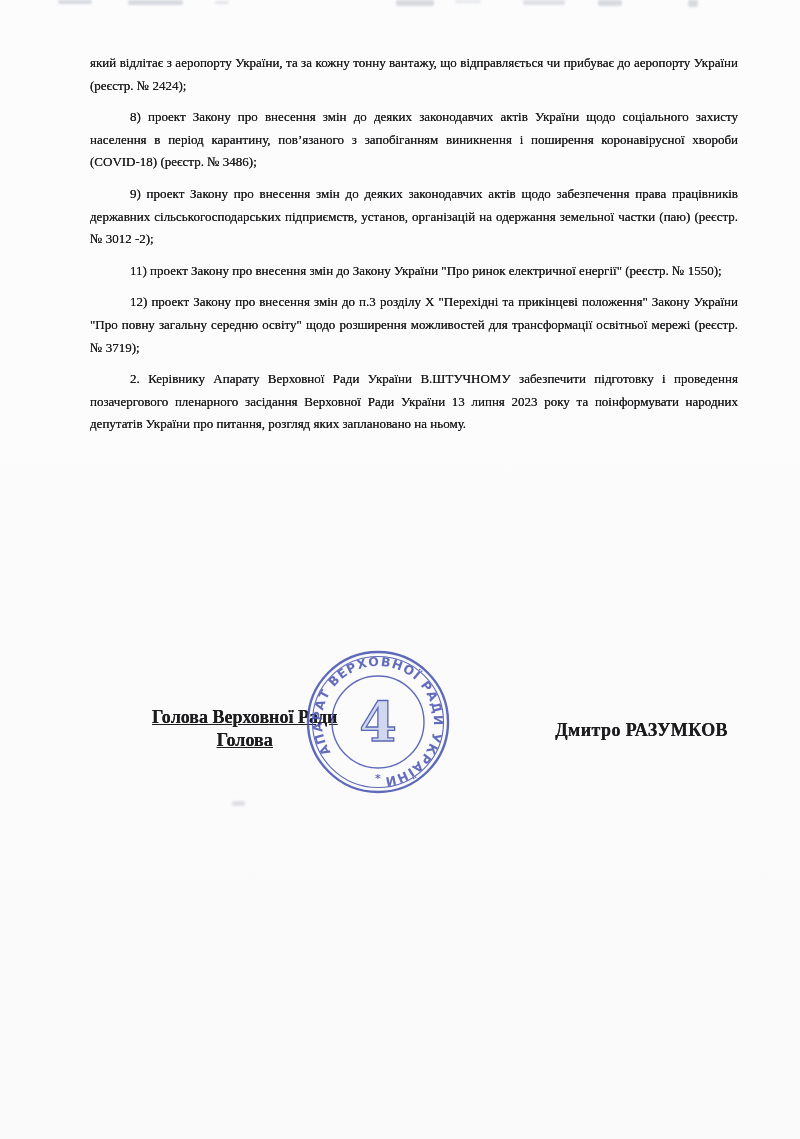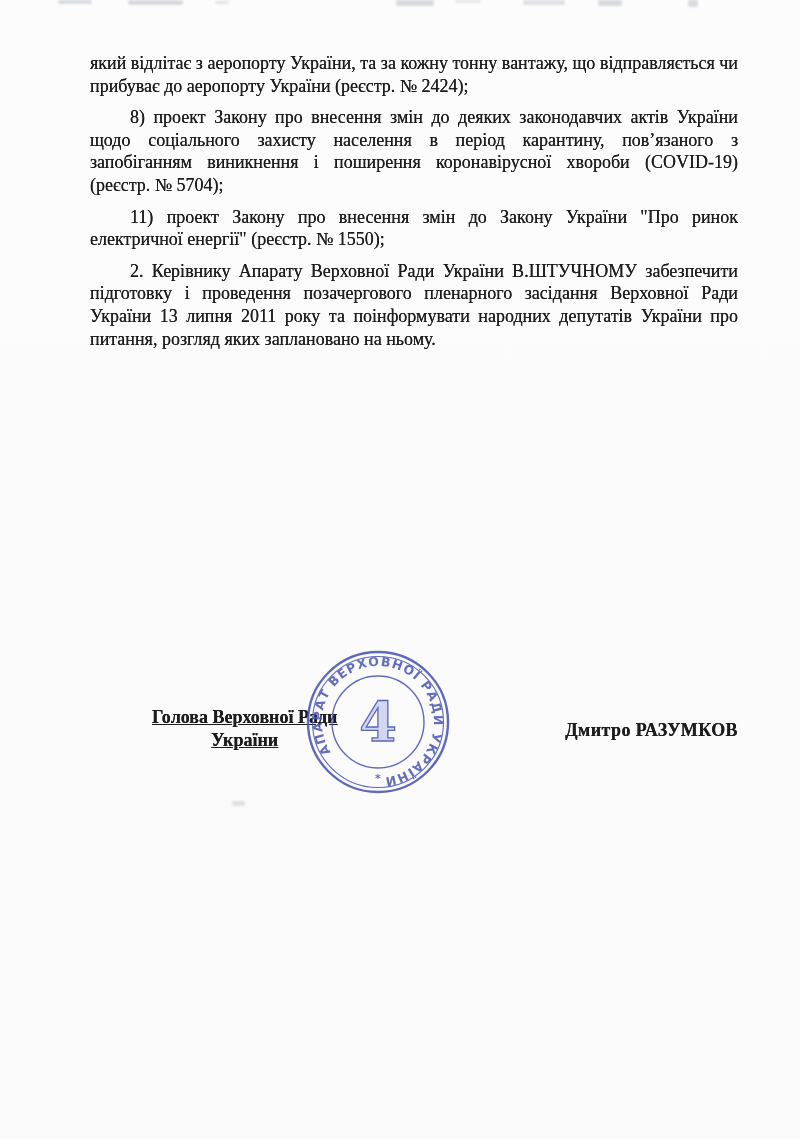--- a/index.html
+++ b/index.html
@@ -19,42 +19,42 @@
   .smudge{
     position:absolute;
     background:#b4b8c2;
     filter:blur(1.3px);
     opacity:.5;
     border-radius:2px;
   }
   .body-text{
     position:absolute;
     left:90px;top:52px;width:648px;
-    font-size:18px;line-height:22.6px;
+    font-size:13px;line-height:22.6px;
     text-align:justify;
   }
   .para{
     margin:0 0 9px 0;
     text-indent:40px;
     text-shadow:0 0 .5px currentColor;
   }
   .para.no-indent{text-indent:0;}
   .sig-row{
     position:absolute;
     left:90px;top:702px;width:648px;height:120px;
     font-weight:bold;font-size:18px;
   }
   .sig-left{
     position:absolute;left:62px;top:4px;
     text-align:center;line-height:23px;
     text-shadow:0 0 .6px currentColor;
     text-decoration:underline;
   }
   .sig-right{
-    position:absolute;right:0;top:18px;
+    position:absolute;right:10px;top:18px;
     letter-spacing:.4px;
     text-shadow:0 0 .6px currentColor;
   }
   .stamp{
     position:absolute;left:208px;top:-60px;
     width:160px;height:160px;
     opacity:.88;
   }
   .stamp svg{display:block;}
   .ring-stroke{fill:none;stroke:#4a56b2;}
@@ -87,29 +87,31 @@
   <div class="smudge" style="left:215px;top:1px;width:14px;height:3px;opacity:.35"></div>
   <div class="smudge" style="left:396px;top:0;width:38px;height:6px"></div>
   <div class="smudge" style="left:455px;top:0;width:26px;height:3px;opacity:.3"></div>
   <div class="smudge" style="left:523px;top:0;width:42px;height:5px;opacity:.4"></div>
   <div class="smudge" style="left:598px;top:0;width:24px;height:6px"></div>
   <div class="smudge" style="left:688px;top:0;width:10px;height:7px"></div>
   <div class="smudge" style="left:232px;top:801px;width:13px;height:5px;opacity:.4"></div>
 
   <div class="body-text">
     <p class="para no-indent">який відлітає з аеропорту України, та за кожну тонну вантажу, що відправляється чи прибуває до аеропорту України (реєстр. № 2424);</p>
-    <p class="para">8) проект Закону про внесення змін до деяких законодавчих актів України щодо соціального захисту населення в період карантину, пов’язаного з запобіганням виникнення і поширення коронавірусної хвороби (COVID-19) (реєстр. № 5704);</p>
+    <p class="para">8) проект Закону про внесення змін до деяких законодавчих актів України щодо соціального захисту населення в період карантину, пов’язаного з запобіганням виникнення і поширення коронавірусної хвороби (COVID-18) (реєстр. № 3486);</p>
+    <p class="para">9) проект Закону про внесення змін до деяких законодавчих актів щодо забезпечення права працівників державних сільськогосподарських підприємств, установ, організацій на одержання земельної частки (паю)  (реєстр. № 3012 -2);</p>
     <p class="para">11) проект Закону про внесення змін до Закону України "Про ринок електричної енергії"  (реєстр. № 1550);</p>
-    <p class="para">2. Керівнику Апарату Верховної Ради України В.ШТУЧНОМУ забезпечити підготовку і проведення позачергового пленарного засідання Верховної Ради України 13 липня 2011 року та поінформувати народних депутатів України про питання, розгляд яких заплановано на ньому.</p>
+    <p class="para">12) проект Закону про внесення змін до п.3 розділу X "Перехідні та прикінцеві положення" Закону України "Про повну загальну середню освіту" щодо розширення можливостей для трансформації освітньої мережі (реєстр. № 3719);</p>
+    <p class="para">2. Керівнику Апарату Верховної Ради України В.ШТУЧНОМУ забезпечити підготовку і проведення позачергового пленарного засідання Верховної Ради України 13 липня 2023 року та поінформувати народних депутатів України про питання, розгляд яких заплановано на ньому.</p>
   </div>
 
   <div class="sig-row">
     <div class="sig-left">
       <div>Голова Верховної Ради</div>
-      <div>України</div>
+      <div>Голова</div>
     </div>
     <div class="sig-right">Дмитро РАЗУМКОВ</div>
 
     <div class="stamp">
       <svg viewBox="0 0 160 160" width="160" height="160" xmlns="http://www.w3.org/2000/svg">
         <circle cx="80" cy="80" r="70" class="ring-stroke" stroke-width="2.4"></circle>
         <circle cx="80" cy="80" r="65.5" class="ring-stroke" stroke-width="1.1"></circle>
         <circle cx="80" cy="80" r="46" class="ring-stroke" stroke-width="1.4"></circle>
         <path id="ringPath" d="M 34.1 112.1 A 56 56 0 0 1 125.9 47.9 A 56 56 0 0 1 34.1 112.1" fill="none"></path>
         <text class="ring-text">

